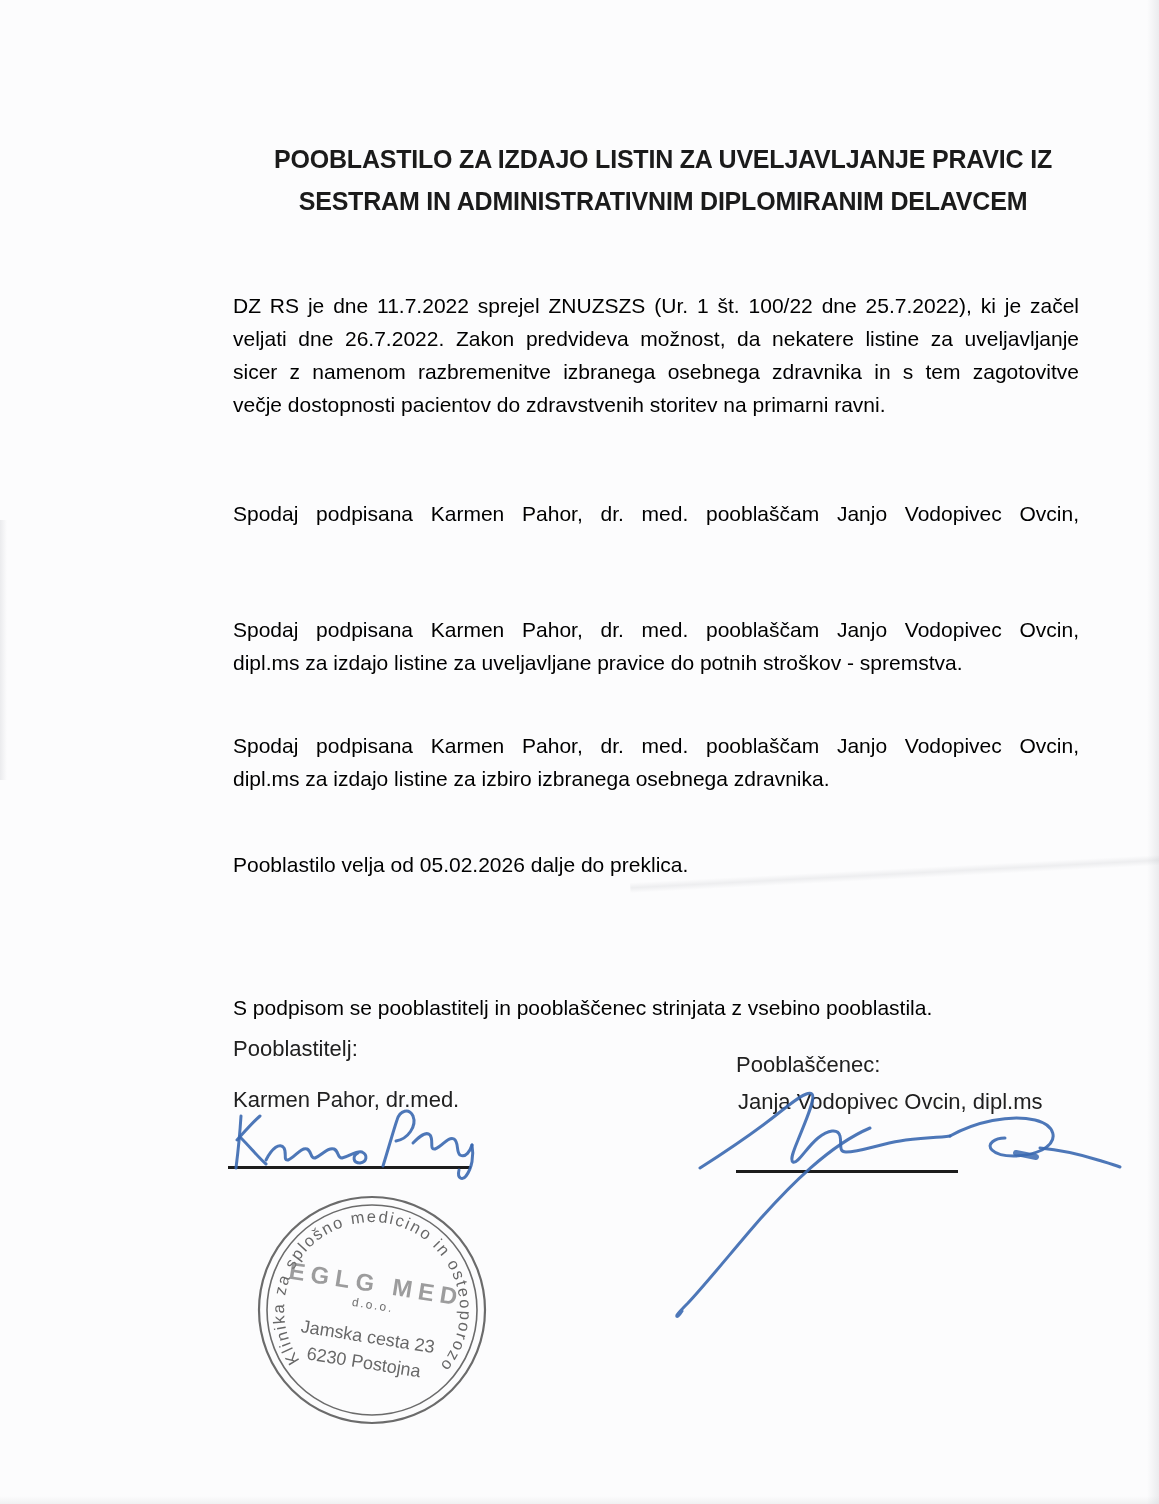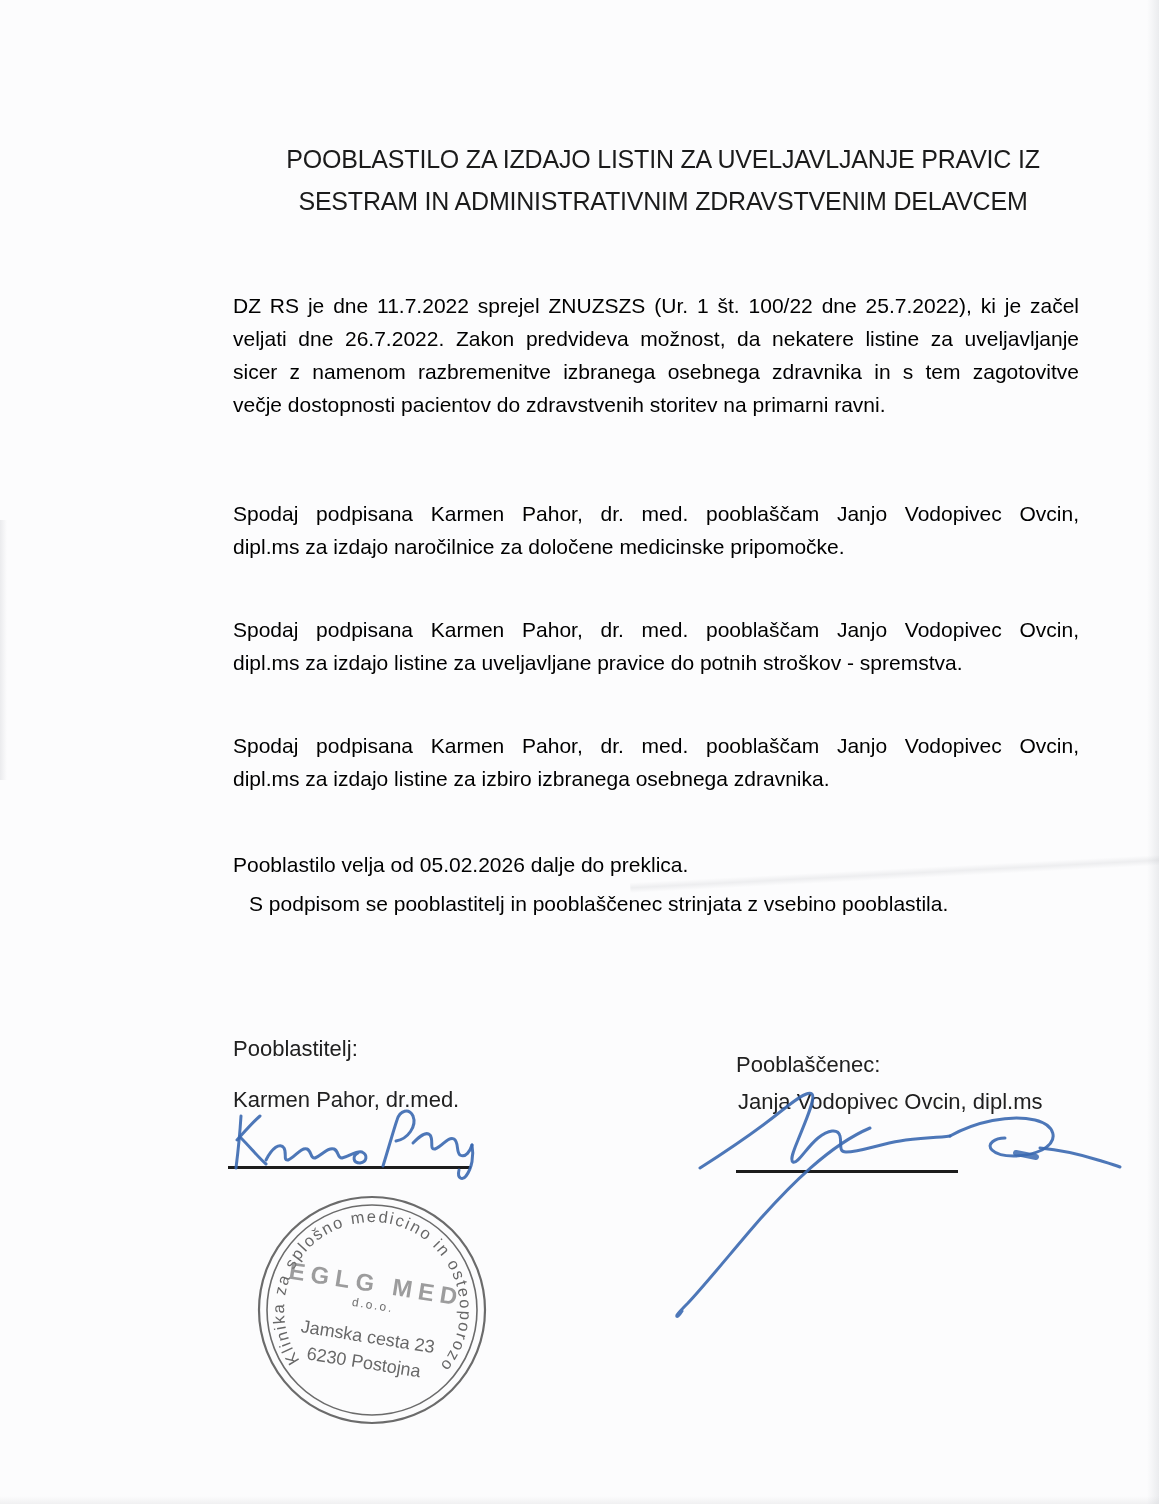--- a/index.html
+++ b/index.html
@@ -17,32 +17,32 @@
   .edge-bottom{position:absolute;left:0;bottom:0;width:100%;height:8px;
     background:linear-gradient(to top, rgba(205,205,208,0.25), rgba(205,205,208,0));}
   .crease-mid{position:absolute;left:630px;top:852px;width:530px;height:44px;
     transform:rotate(-3deg);
     background:linear-gradient(to bottom, rgba(185,187,192,0) 38%, rgba(185,187,192,0.22) 50%, rgba(185,187,192,0) 62%);}
   .crease-left{position:absolute;left:0;top:520px;width:7px;height:260px;
     background:linear-gradient(to right, rgba(190,192,197,0.28), rgba(190,192,197,0));}
 
   .title{
     position:absolute;left:206px;top:138px;width:914px;
-    text-align:center;font-weight:normal;font-size:25px;line-height:42px;
+    text-align:center;font-weight:bold;font-size:25px;line-height:42px;
     letter-spacing:-0.2px;color:#1b1b1b;
   }
   .para{position:absolute;left:233px;width:846px;font-size:21px;line-height:33px;color:#000000;}
   .pline{white-space:normal;}
   .just{text-align:justify;text-align-last:justify;}
   .p1{top:289px;}
   .p2{top:497px;}
   .p3{top:613px;}
   .p4{top:729px;}
   .p5{top:848px;}
-  .p6{top:887px;margin-left:16px;}
+  .p6{top:991px;}
 
   .sig-label{position:absolute;font-size:22px;color:#202020;}
   .role-left{left:233px;top:1036px;}
   .name-left{left:233px;top:1087px;}
   .role-right{left:736px;top:1052px;}
   .name-right{left:738px;top:1089px;}
 
   .sig-line{position:absolute;height:3px;background:#1c1c1c;}
   .line-left{left:228px;top:1166px;width:243px;}
   .line-right{left:736px;top:1170px;width:222px;}
@@ -64,33 +64,32 @@
 
 <div class="page">
 
   <div class="edge-right"></div>
   <div class="edge-bottom"></div>
   <div class="crease-mid"></div>
   <div class="crease-left"></div>
 
   <div class="title">
     <div>POOBLASTILO ZA IZDAJO LISTIN ZA UVELJAVLJANJE PRAVIC IZ</div>
-    <div>SESTRAM IN ADMINISTRATIVNIM ZDRAVSTVENIM DELAVCEM</div>
+    <div>SESTRAM IN ADMINISTRATIVNIM DIPLOMIRANIM DELAVCEM</div>
   </div>
 
   <div class="para p1">
     <div class="pline just">DZ RS je dne 11.7.2022 sprejel ZNUZSZS (Ur. 1 št. 100/22 dne 25.7.2022), ki je začel</div>
     <div class="pline just">veljati dne 26.7.2022. Zakon predvideva možnost, da nekatere listine za uveljavljanje</div>
     <div class="pline just">sicer z namenom razbremenitve izbranega osebnega zdravnika in s tem zagotovitve</div>
     <div class="pline">večje dostopnosti pacientov do zdravstvenih storitev na primarni ravni.</div>
   </div>
 
   <div class="para p2">
     <div class="pline just">Spodaj podpisana Karmen Pahor, dr. med. pooblaščam Janjo Vodopivec Ovcin,</div>
-    <div class="pline">dipl.ms za izdajo naročilnice za določene medicinske pripomočke.</div>
   </div>
 
   <div class="para p3">
     <div class="pline just">Spodaj podpisana Karmen Pahor, dr. med. pooblaščam Janjo Vodopivec Ovcin,</div>
     <div class="pline">dipl.ms za izdajo listine za uveljavljane pravice do potnih stroškov - spremstva.</div>
   </div>
 
   <div class="para p4">
     <div class="pline just">Spodaj podpisana Karmen Pahor, dr. med. pooblaščam Janjo Vodopivec Ovcin,</div>
     <div class="pline">dipl.ms za izdajo listine za izbiro izbranega osebnega zdravnika.</div>

